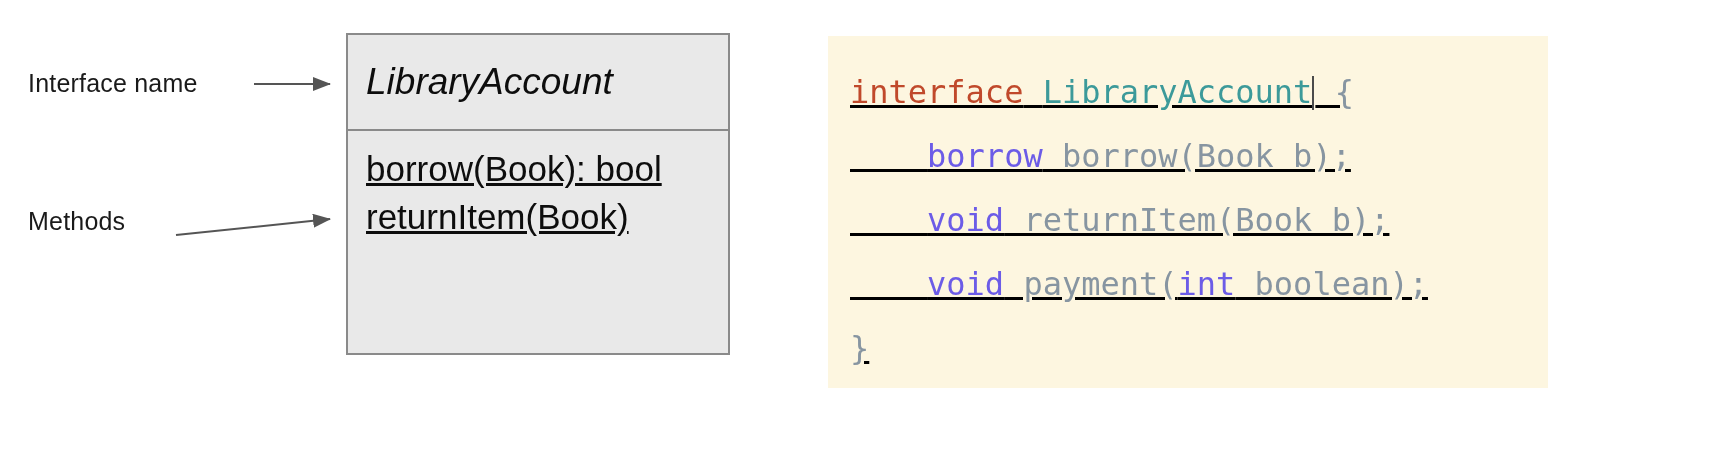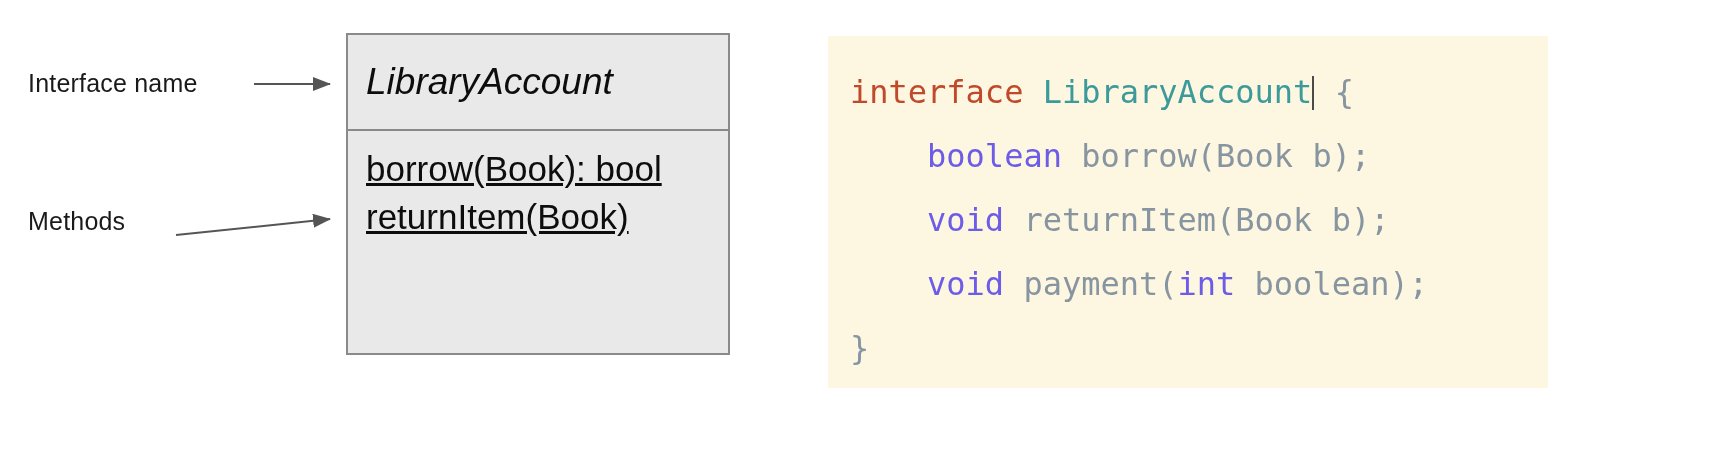--- a/index.html
+++ b/index.html
@@ -88,20 +88,21 @@
   #code-block {
     position: absolute;
     left: 828px;
     top: 36px;
     width: 720px;
     height: 352px;
     background: #fdf6e0;
     box-sizing: border-box;
     padding: 24px 0 0 22px;
     overflow: hidden;
+    text-decoration: underline;
   }
   .code-line {
     font-family: "DejaVu Sans Mono", "Liberation Mono", monospace;
     font-size: 32px;
     line-height: 64px;
     white-space: pre;
     color: #8795a1;
   }
   .tok-keyword   { color: #c0492b; }
   .tok-type      { color: #3c9a9a; }
@@ -141,17 +142,17 @@
     </div>
     <div id="uml-methods-compartment">
       <div class="uml-method">borrow(Book): bool</div>
       <div class="uml-method">returnItem(Book)</div>
     </div>
   </div>
 </div>
 
 <div id="code-block">
     <div class="code-line"><span class="tok-keyword">interface</span><span class="tok-plain"> </span><span class="tok-type">LibraryAccount</span><span class="caret"></span><span class="tok-plain"> {</span></div>
-    <div class="code-line"><span>    </span><span class="tok-modifier">boolean</span><span class="tok-plain"> borrow(Book b);</span></div>
+    <div class="code-line"><span>    </span><span class="tok-modifier">borrow</span><span class="tok-plain"> borrow(Book b);</span></div>
     <div class="code-line"><span>    </span><span class="tok-modifier">void</span><span class="tok-plain"> returnItem(Book b);</span></div>
     <div class="code-line"><span>    </span><span class="tok-modifier">void</span><span class="tok-plain"> payment(</span><span class="tok-modifier">int</span><span class="tok-plain"> boolean);</span></div>
     <div class="code-line"><span class="tok-plain">}</span></div>
   </div>
 
 </body></html>

